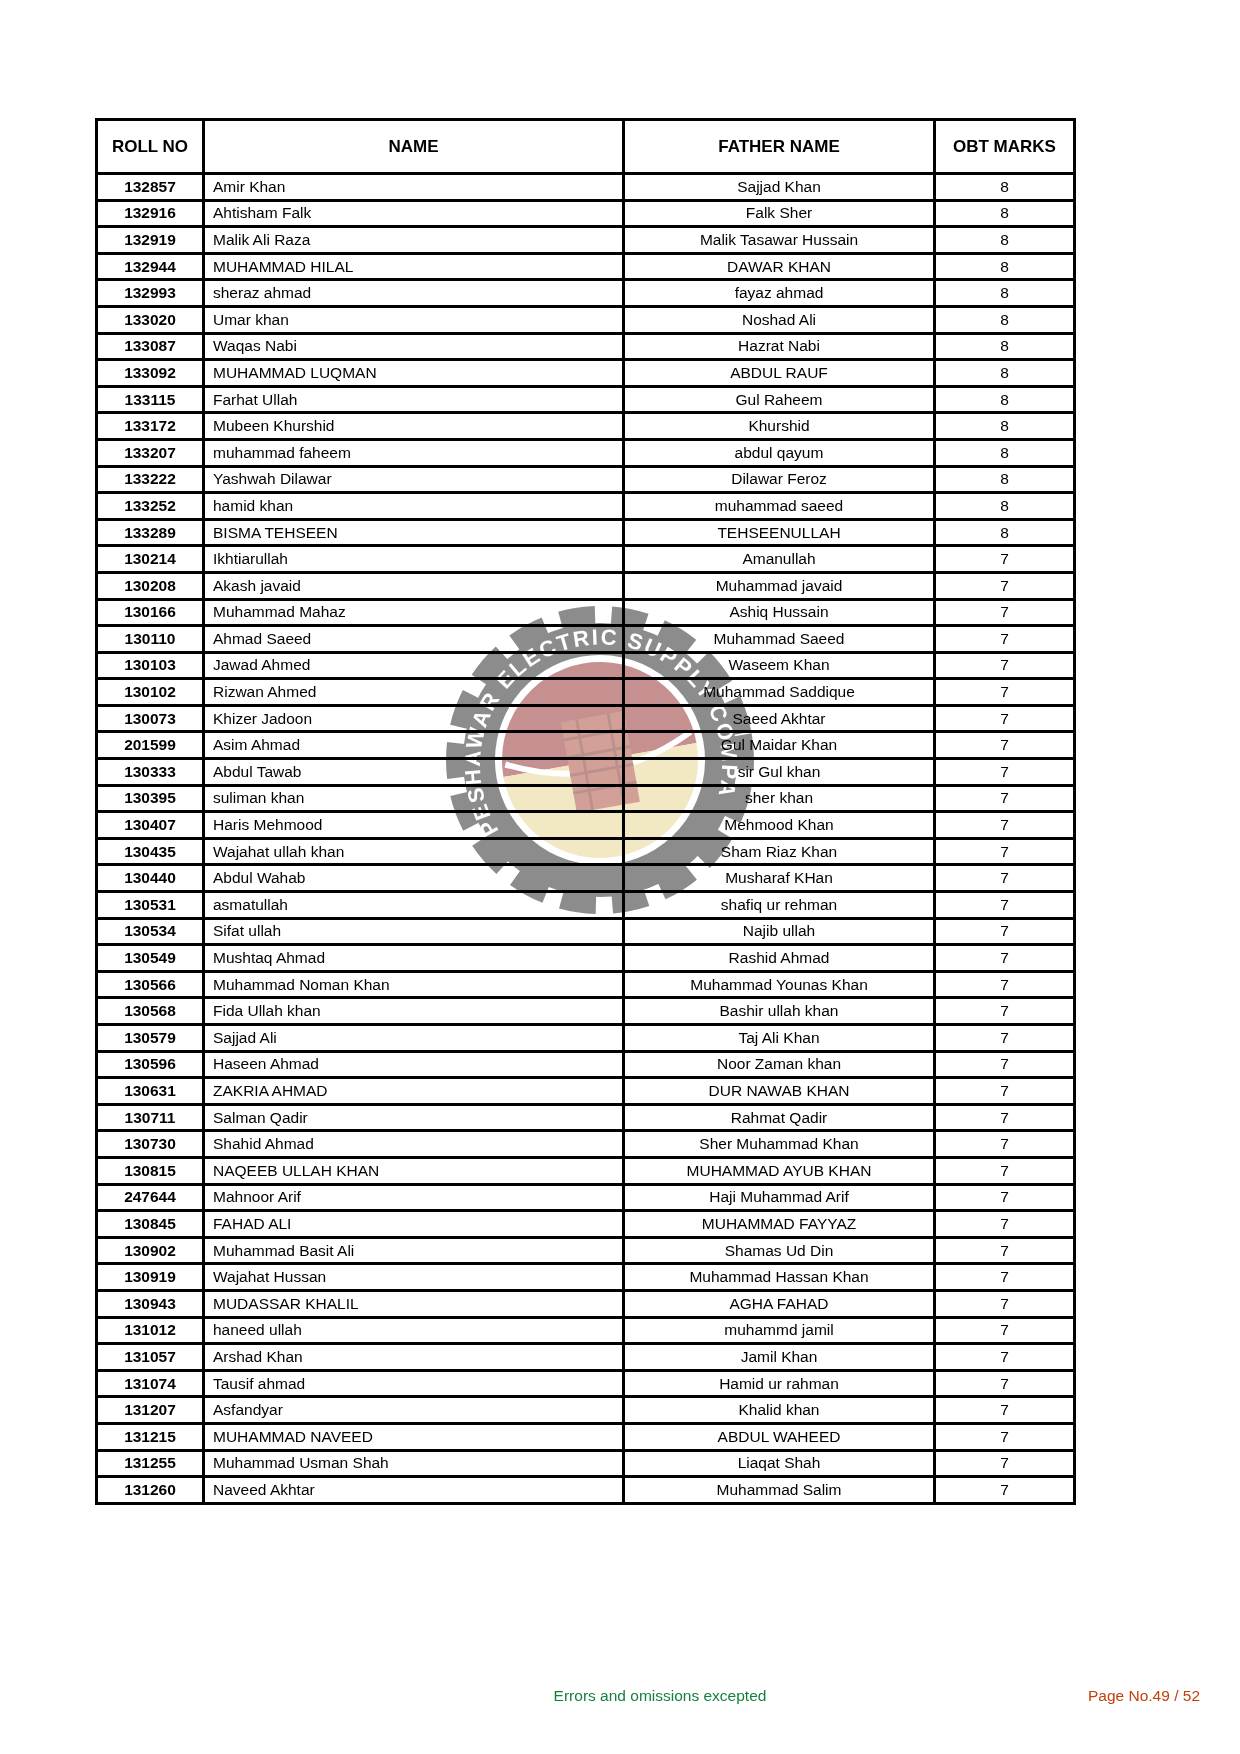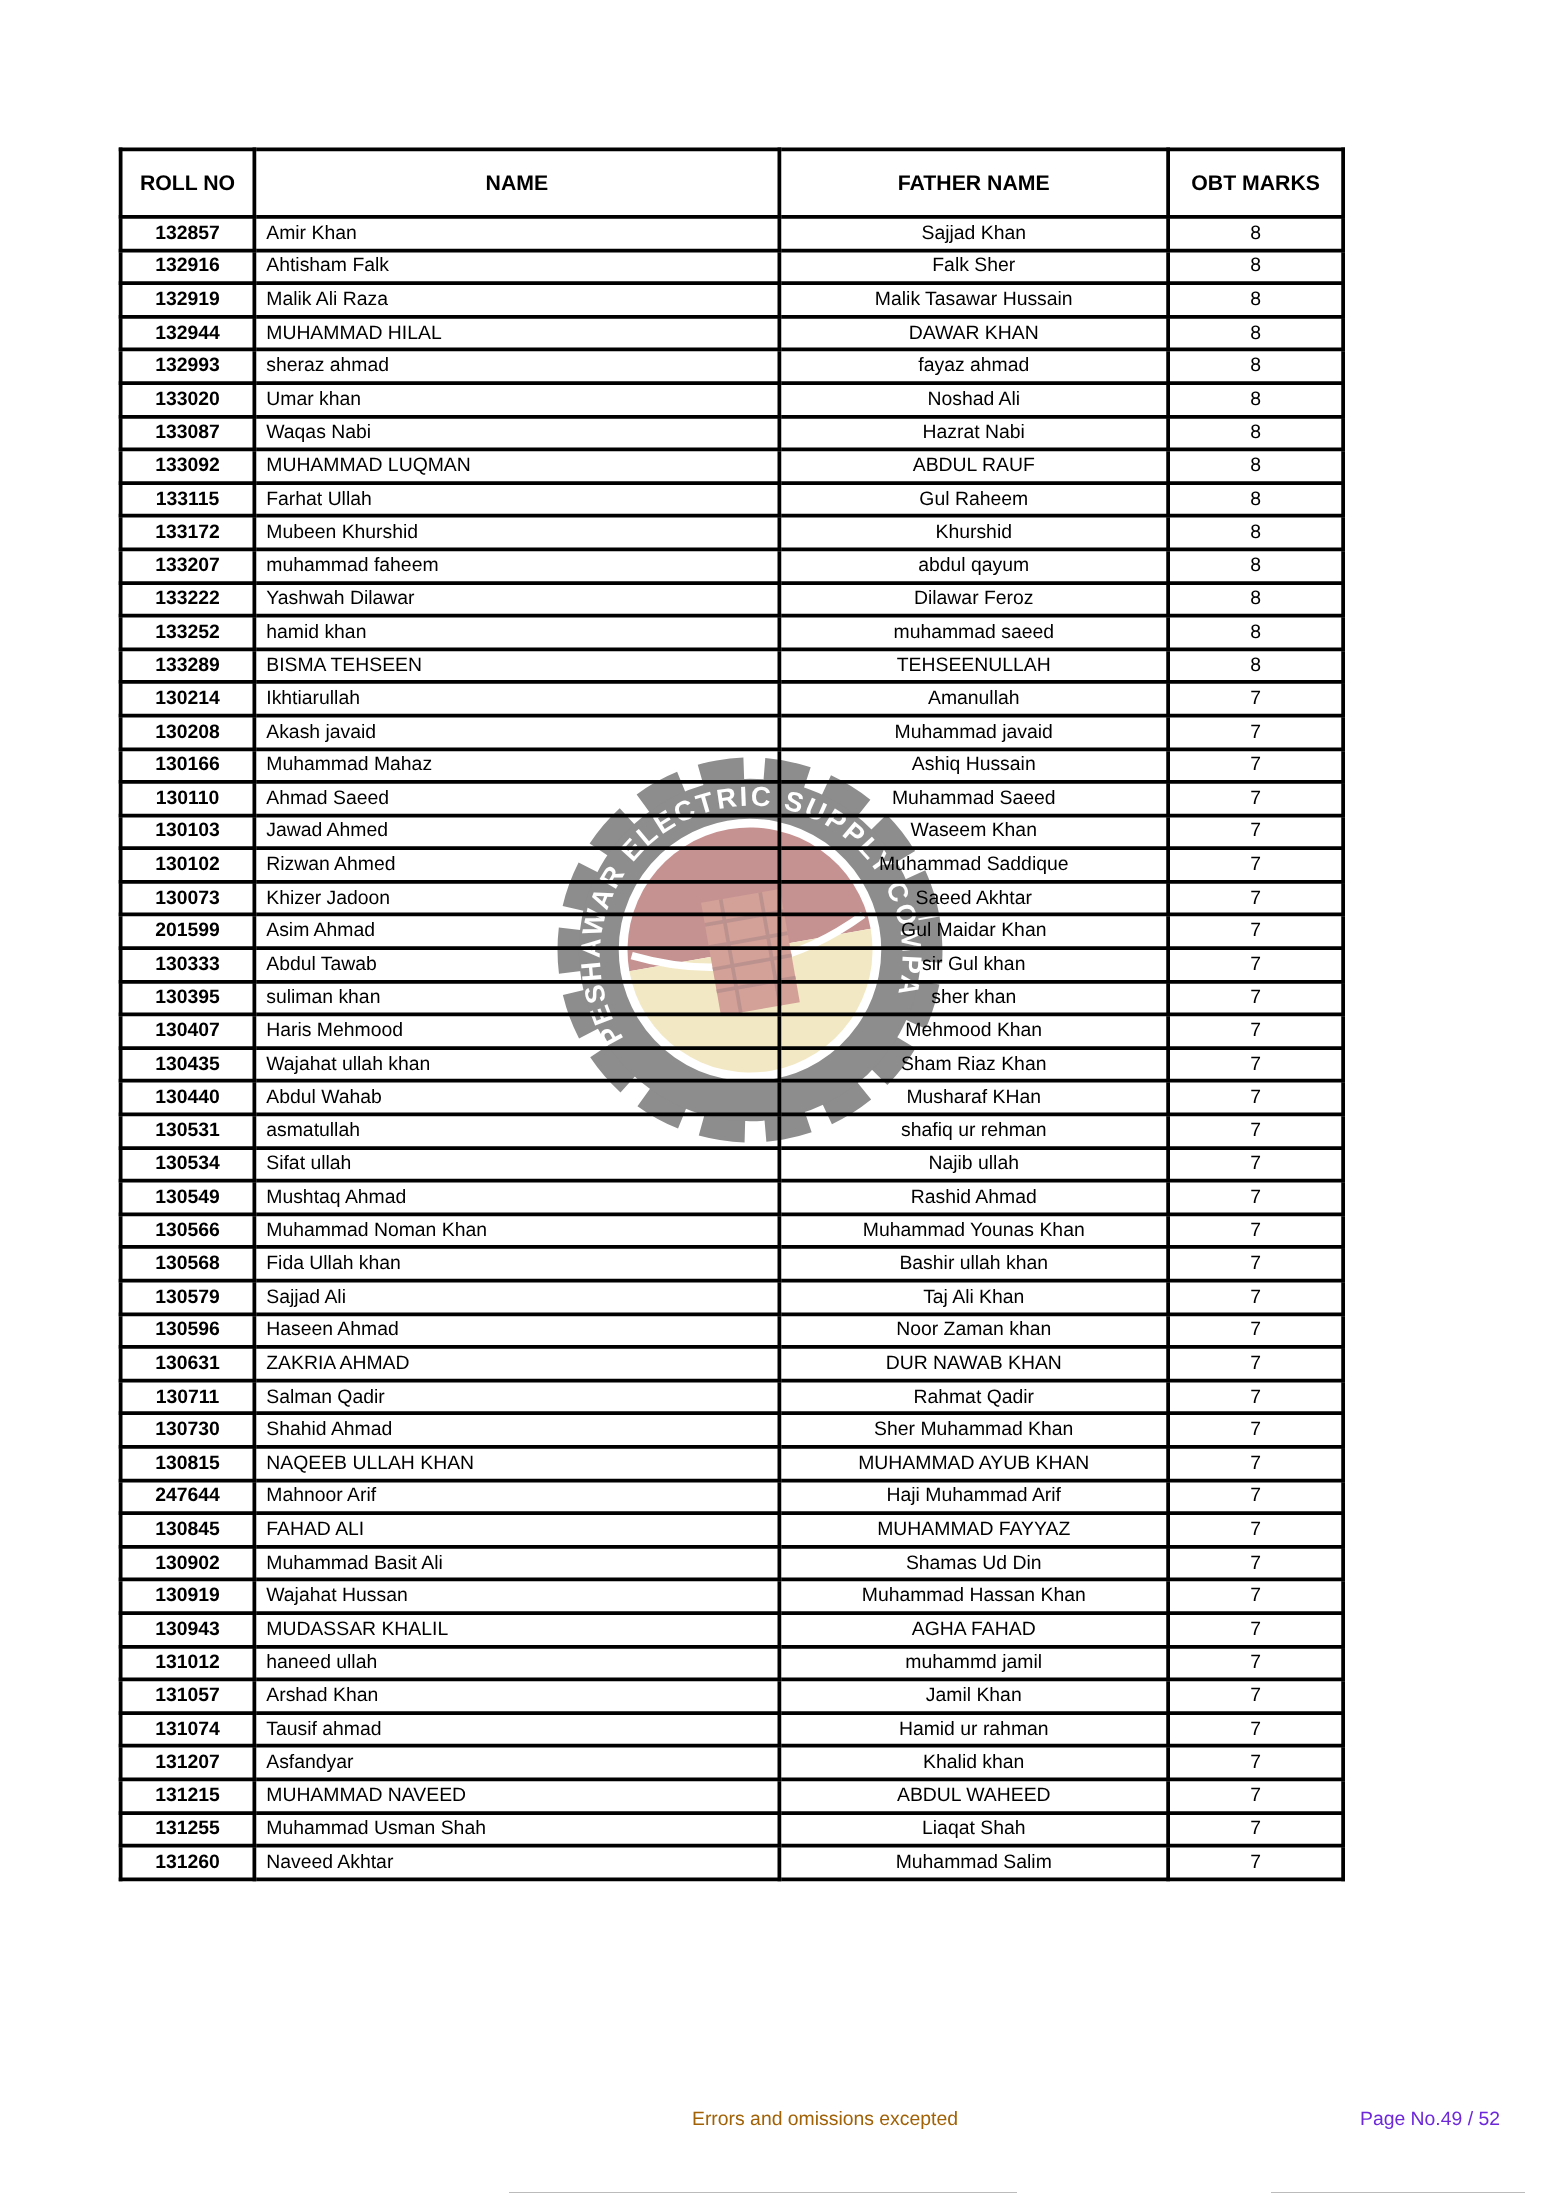--- a/index.html
+++ b/index.html
@@ -29,25 +29,25 @@
   }
   table.results th.h-marks { text-align:center; }
   table.results td { height:23.6px; font-size:15.5px; padding:0 8px; }
   td.c-roll  { text-align:center; font-weight:bold; padding-right:11px; }
   td.c-name  { text-align:left; }
   td.c-father{ text-align:center; }
   td.c-marks { text-align:center; }
   
   .footer-note {
     position:absolute; top:1687px; left:400px; width:520px;
-    text-align:center; font-size:15.5px; color:#a16207; z-index:1;
+    text-align:center; font-size:15.5px; color:#15803d; z-index:1;
   }
   .page-number {
     position:absolute; top:1687px; right:40px;
-    font-size:15.5px; color:#6d28d9; z-index:1;
+    font-size:15.5px; color:#c2410c; z-index:1;
   }
 </style>
 </head>
 <body>
 
 <div class="page">
 
   <div class="watermark">
     <svg width="324" height="324" viewBox="0 0 324 324">
       <g transform="rotate(-10 162 162)" opacity="0.5">

